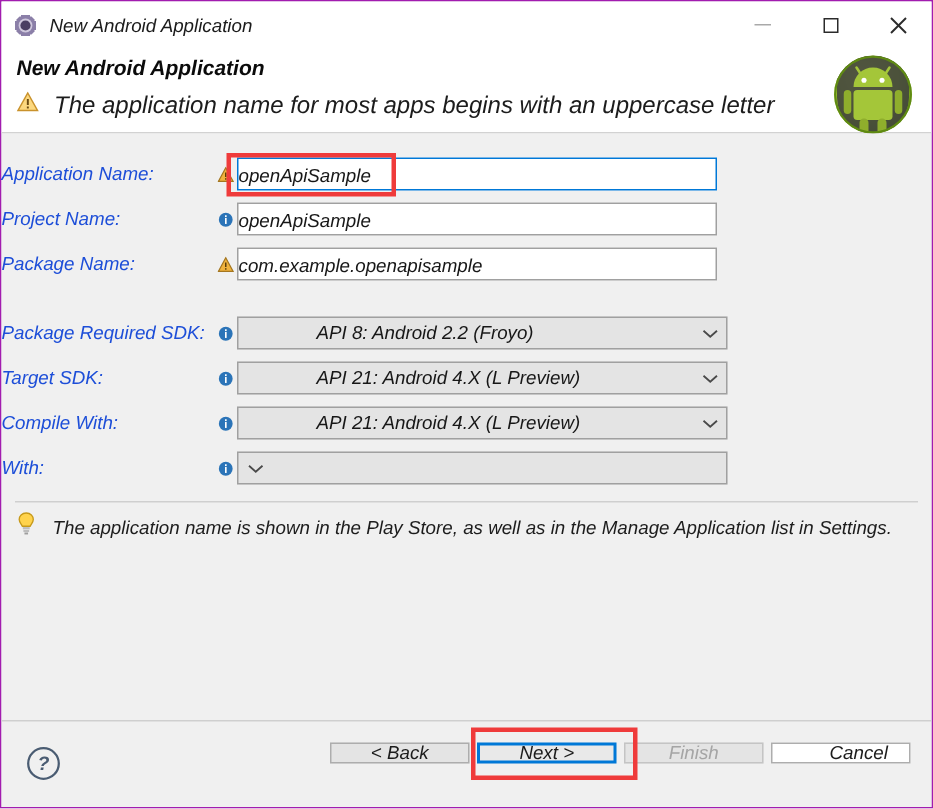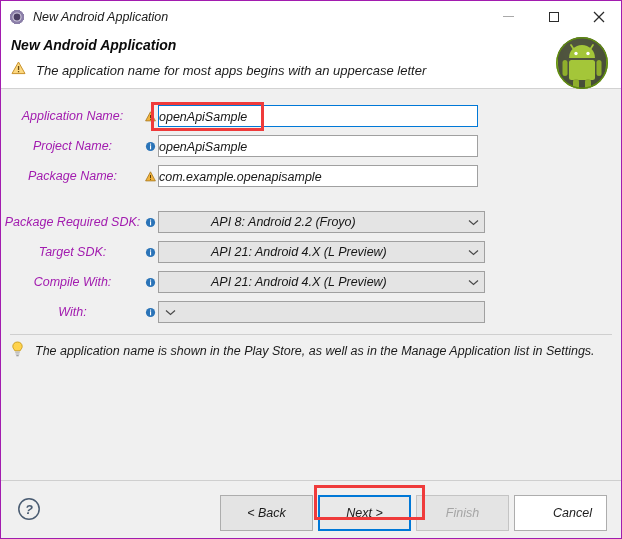--- a/index.html
+++ b/index.html
@@ -92,21 +92,21 @@
     color: #0b0b0b;
   }
   .header-msg-row {
     position: absolute;
     left: 10px;
     top: 29px;
     display: flex;
     align-items: center;
   }
   .header-msg {
-    font-size: 13px;
+    font-size: 16px;
     color: #1c1c1c;
     margin-left: 10px;
   }
   .droid {
     position: absolute;
     right: 11px;
     top: 3px;
     width: 56px;
     height: 56px;
   }
@@ -126,23 +126,23 @@
     align-items: center;
     height: 26px;
     margin-bottom: 4px;
     position: relative;
   }
   .row.gap-before {
     margin-top: 20px;
   }
   .label {
     width: 143px;
-    text-align: center;
+    text-align: left;
     font-size: 12.5px;
-    color: #a21caf;
+    color: #1d4ed8;
     padding-right: 1px;
     white-space: nowrap;
     flex: none;
   }
   .badge {
     width: 11px;
     height: 14px;
     flex: none;
     margin-right: 2px;
     display: flex;
@@ -231,21 +231,21 @@
   }
   .btnbar {
     position: absolute;
     right: 14px;
     top: 14px;
     display: flex;
     align-items: flex-start;
   }
   .btn {
     width: 93px;
-    height: 36px;
+    height: 14px;
     box-sizing: border-box;
     background: #e4e4e4;
     border: 1px solid #adadad;
     font-size: 12.5px;
     color: #1c1c1c;
     display: flex;
     align-items: center;
     justify-content: center;
     white-space: nowrap;
   }

